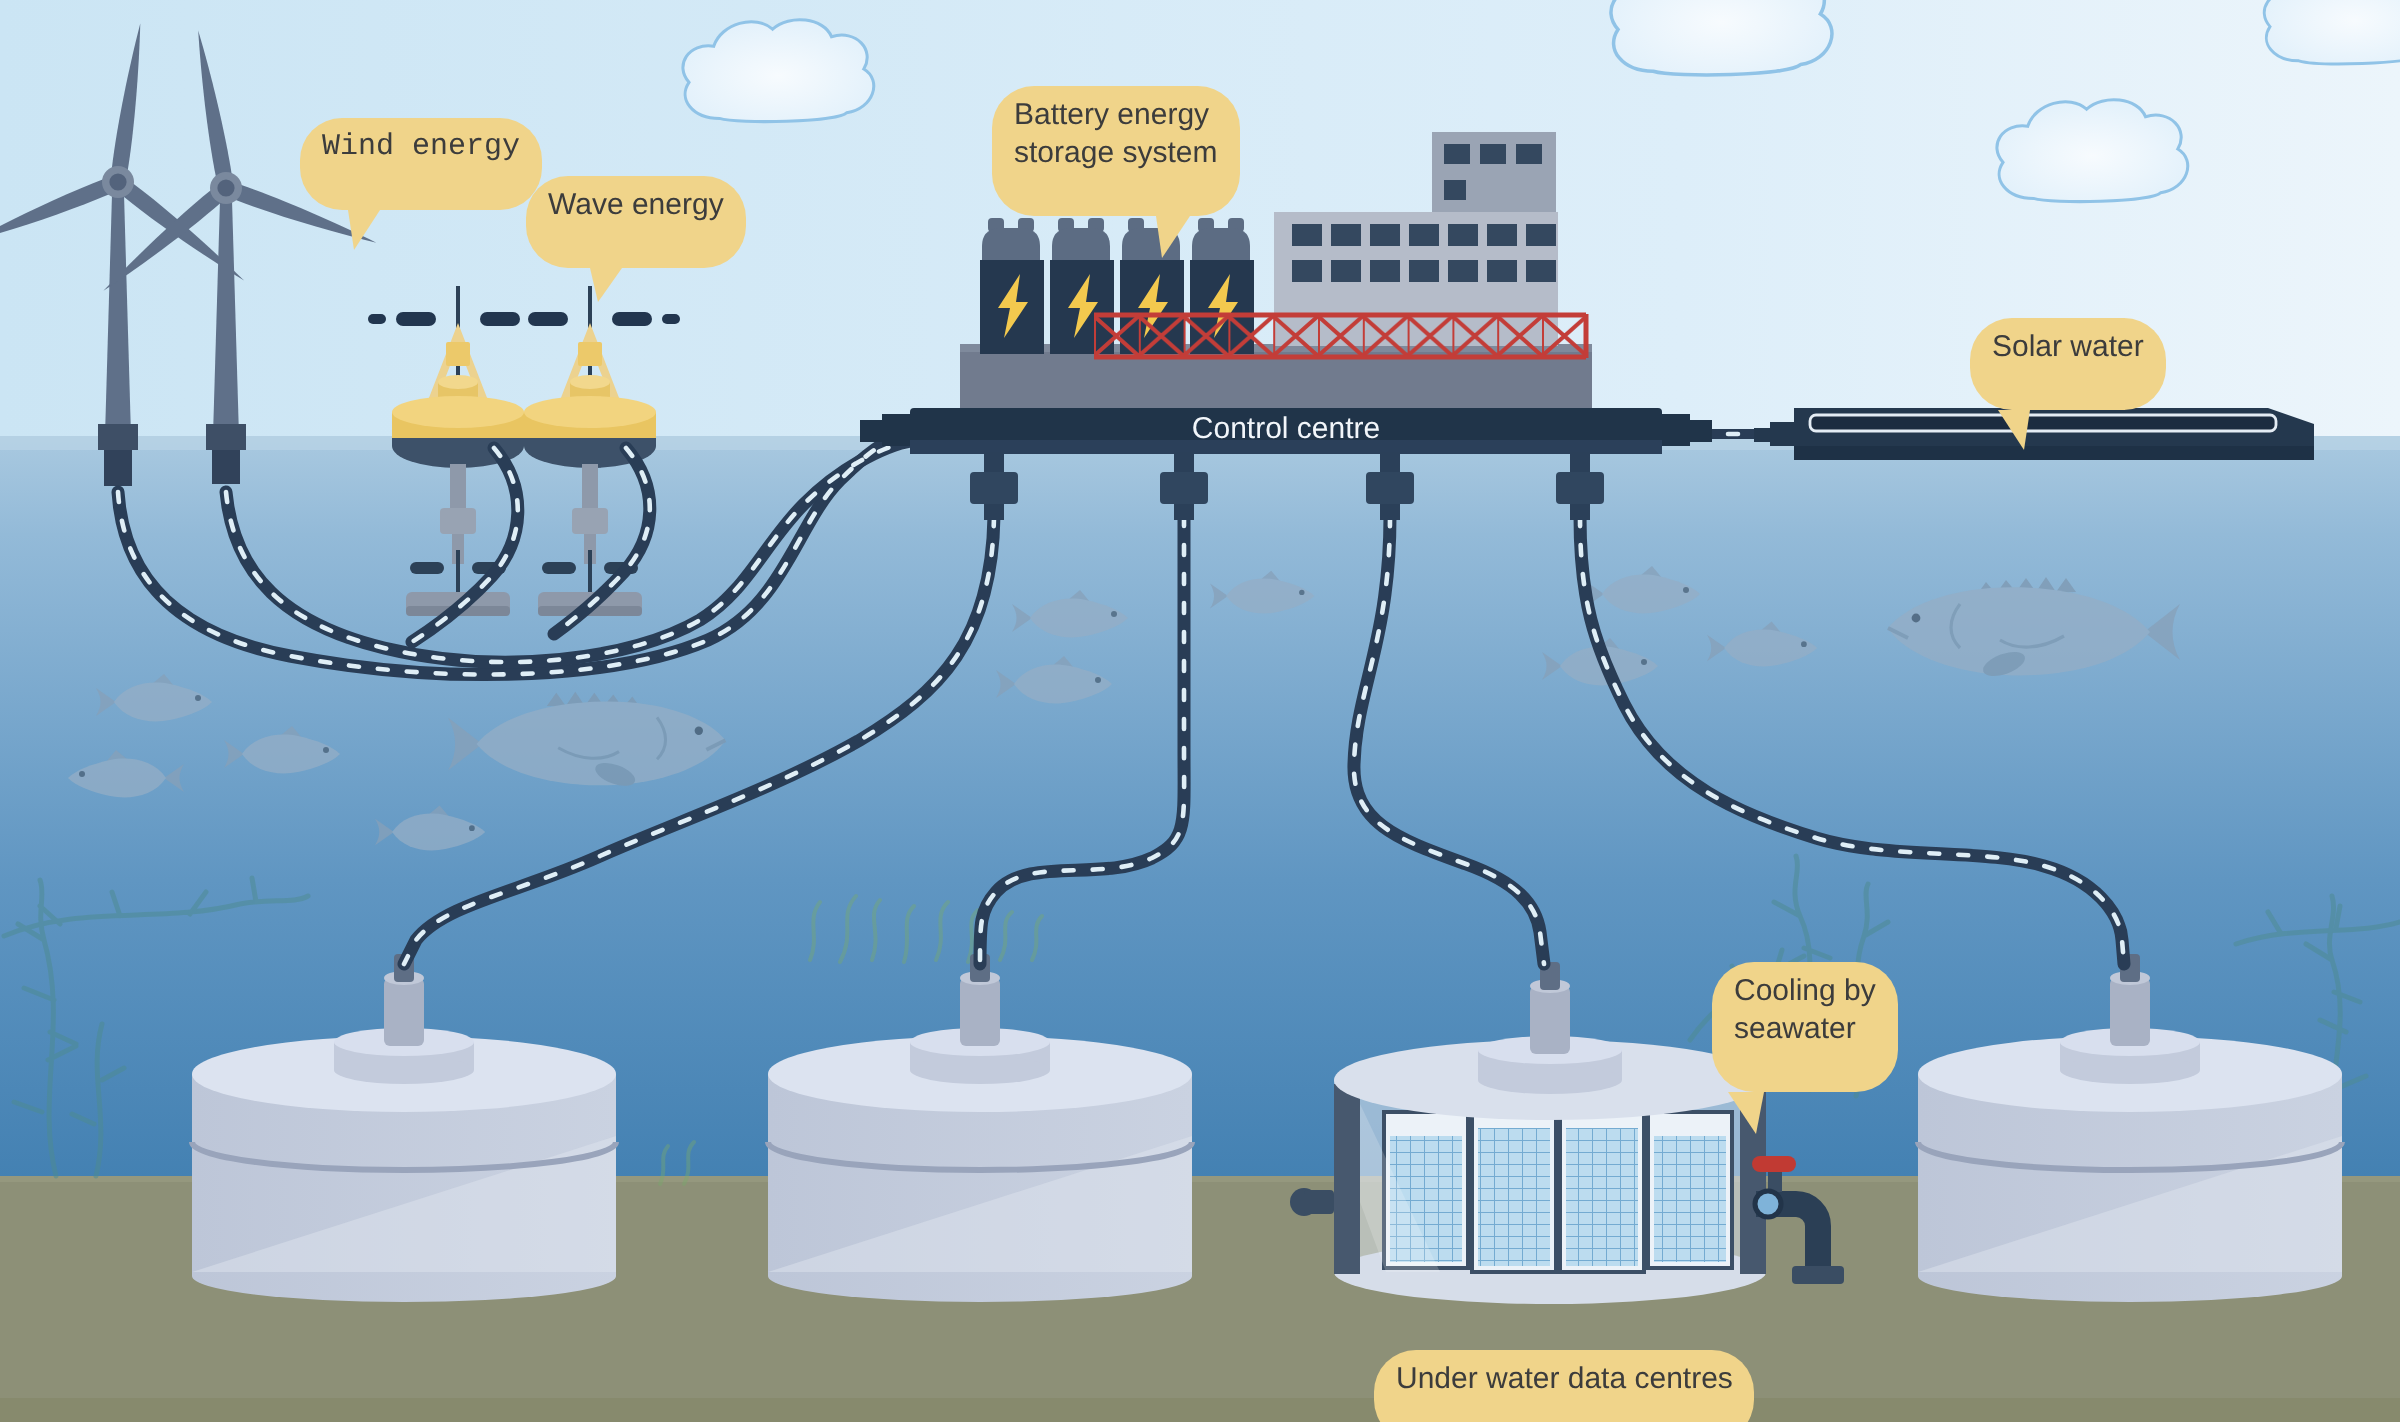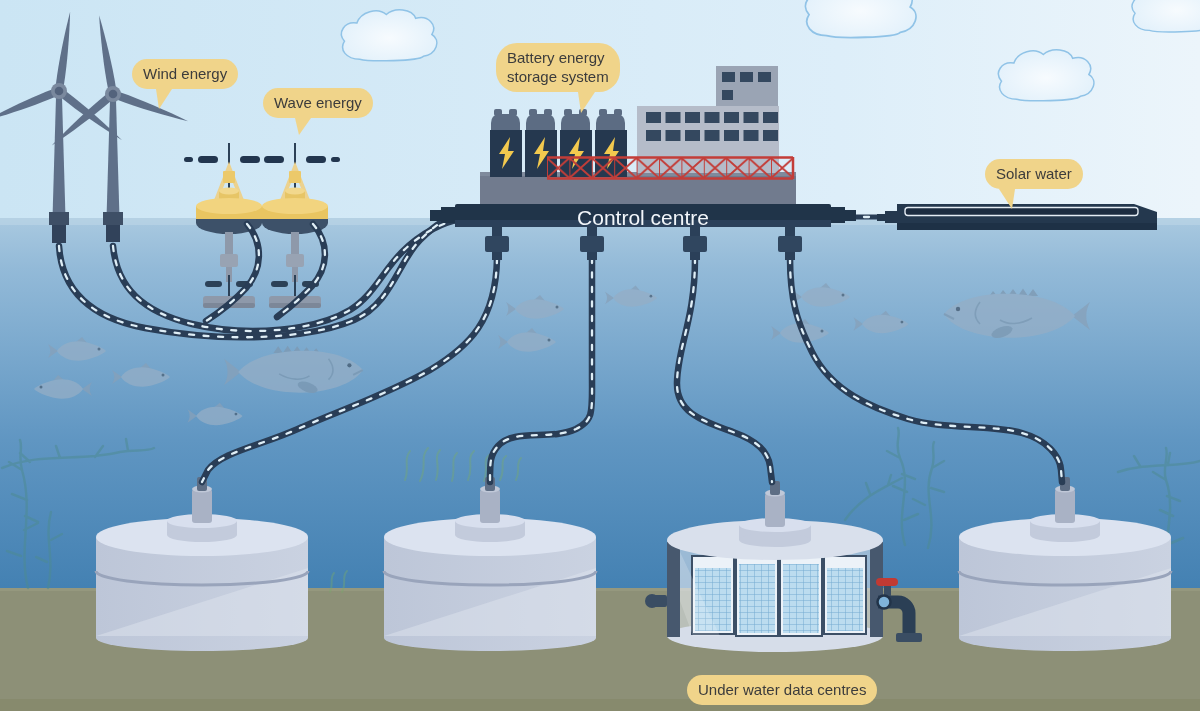--- a/index.html
+++ b/index.html
@@ -1,29 +1,29 @@
 <!DOCTYPE html>
 <html><head>
 <meta charset="utf-8">
 <style>
   html,body{margin:0;padding:0;width:1200px;height:711px;overflow:hidden;
     font-family:"Liberation Sans","DejaVu Sans",sans-serif;}
   #stage{position:relative;width:1200px;height:711px;background:#cde6f4;}
   #stage svg{position:absolute;left:0;top:0;}
   .bubble{position:absolute;background:#f0d48a;color:#3c3c3c;
-    font-size:15px;line-height:1.28;padding:5px 11px 6px;white-space:pre-line;z-index:5;border-radius:21px;}
+    font-size:15px;line-height:1.28;padding:5px 11px 22px;white-space:pre-line;z-index:5;border-radius:21px;}
   .bubble::after{content:"";position:absolute;top:100%;width:0;height:0;border-style:solid;}
   .wind::after{left:24px;border-width:20px 13px 0 3px;border-color:#f0d48a transparent transparent transparent;}
   .wave::after{left:32px;border-width:17px 12px 0 4px;border-color:#f0d48a transparent transparent transparent;}
   .battery::after{left:66%;border-width:21px 14px 0 3px;border-color:#f0d48a transparent transparent transparent;}
   .solar::after{left:14px;border-width:20px 3px 0 13px;border-color:#f0d48a transparent transparent transparent;}
   .cooling::after{left:8px;border-width:21px 4px 0 14px;border-color:#f0d48a transparent transparent transparent;}
   .flat::after{display:none;}
   .control-label{position:absolute;left:543px;top:206px;width:200px;text-align:center;
-    color:#f2f6fa;font-size:21px;z-index:5;}
+    color:#f2f6fa;font-size:15px;z-index:5;}
 </style>
 </head>
 <body>
 
 <div id="stage">
 <svg width="1200" height="711" viewBox="0 0 1200 711">
   <defs>
     <linearGradient id="skyG" x1="0" y1="0" x2="1" y2="0">
       <stop offset="0" stop-color="#cbe5f4"></stop>
           <stop offset="0.7" stop-color="#ddeef9"></stop>
@@ -335,20 +335,22 @@
   <g>
     <rect x="877" y="214" width="9" height="7" fill="#24384e"></rect>
     <rect x="885" y="211" width="13" height="12" fill="#24384e"></rect>
     <path d="M897,204 L1134,204 L1157,212 L1157,230 L897,230 Z" fill="#24384e"></path>
     <rect x="905" y="207.5" width="233" height="8" rx="3" fill="#1c2c40" stroke="#e4ecf4" stroke-width="1.4"></rect>
     <rect x="897" y="223" width="260" height="7" fill="#182a3d" opacity="0.5"></rect>
   </g>
 
 </svg>
 
-<div class="bubble wind" style="left:132px;top:59px;">Wind energy</div>
+<div class="bubble wind" style="left:150px;top:59px;font-family:Liberation Mono, monospace;">Wind energy</div>
 <div class="bubble wave" style="left:263px;top:88px;">Wave energy</div>
 <div class="bubble battery" style="left:496px;top:43px;">Battery energy
 storage system</div>
 <div class="bubble solar" style="left:985px;top:159px;">Solar water</div>
+<div class="bubble cooling" style="left:856px;top:481px;">Cooling by
+seawater</div>
 <div class="bubble flat" style="left:687px;top:675px;">Under water data centres</div>
 <div class="control-label">Control centre</div>
 </div>
 
 </body></html>

